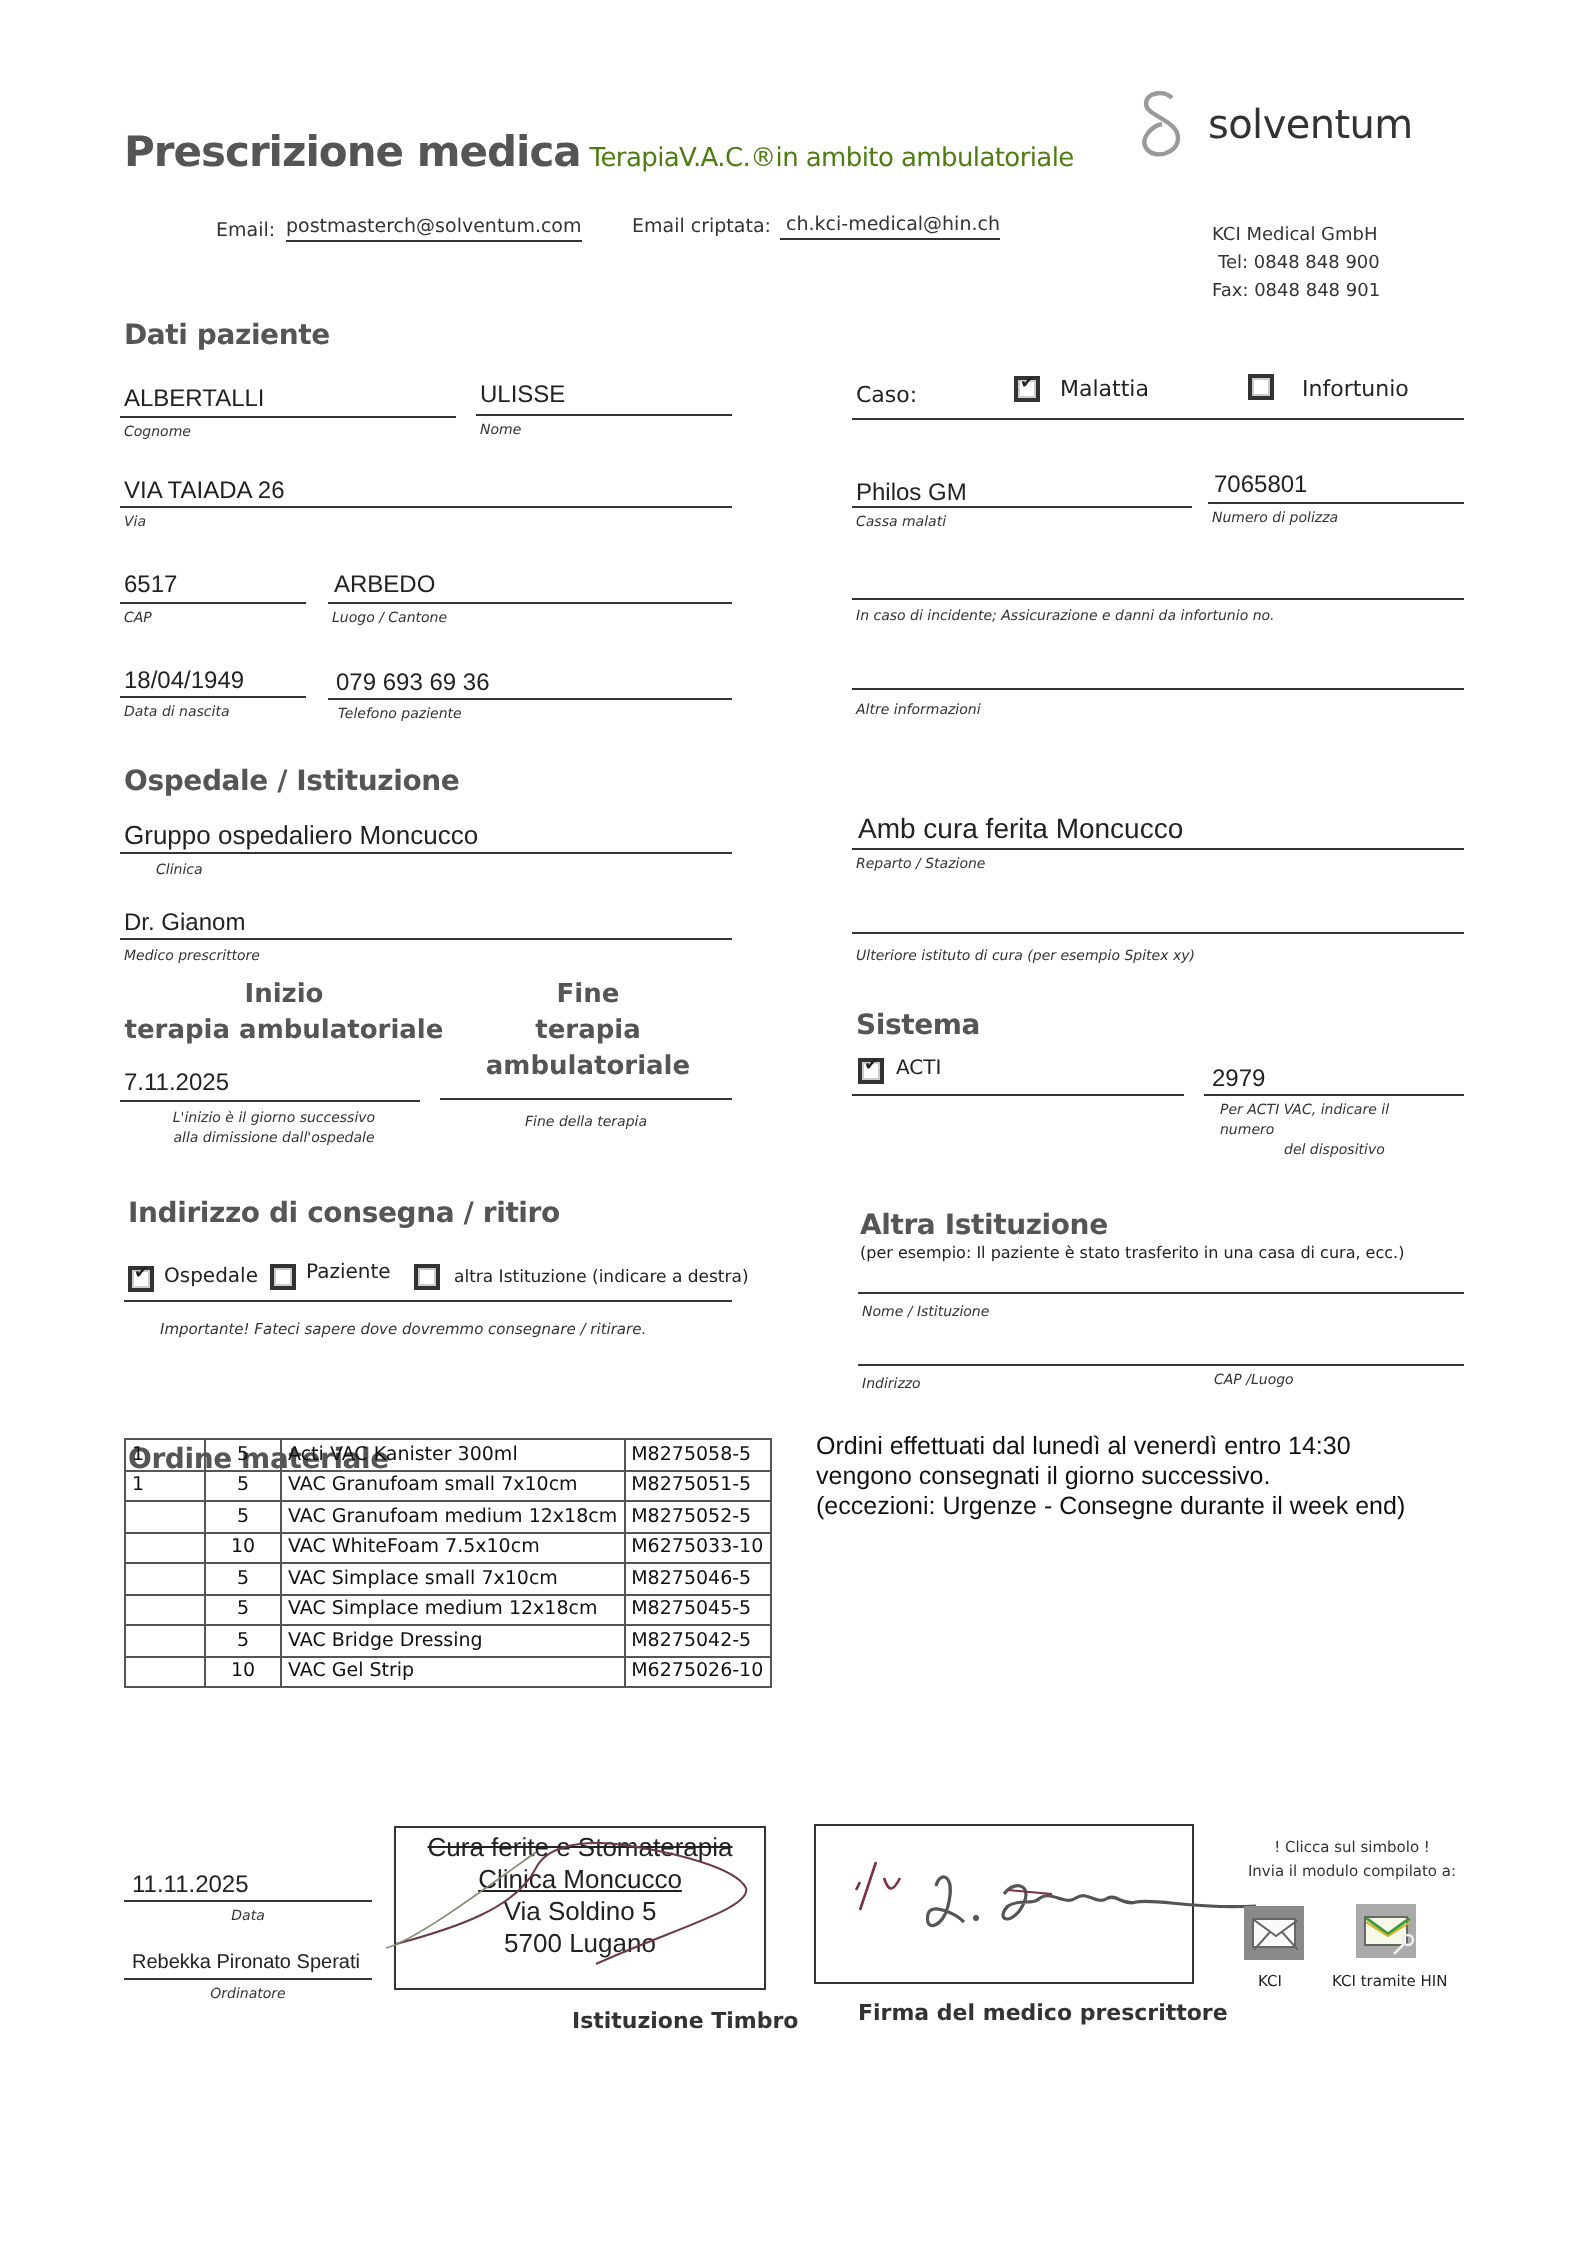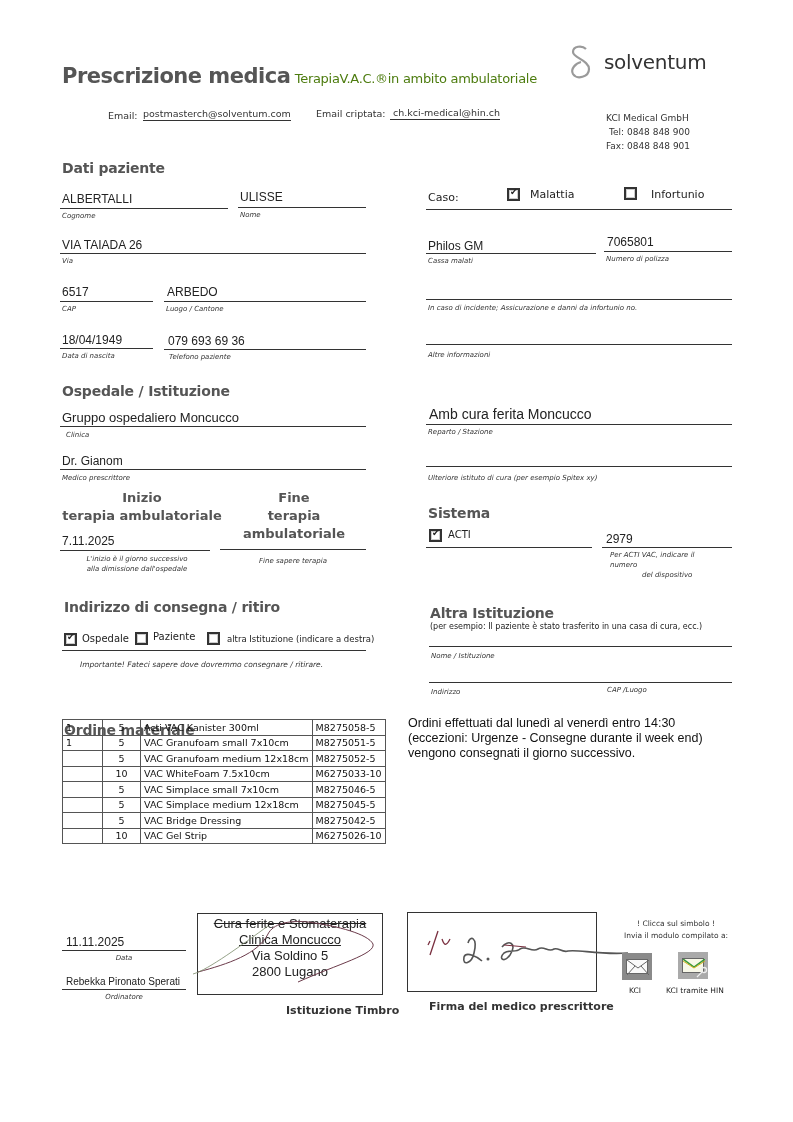--- a/index.html
+++ b/index.html
@@ -104,21 +104,21 @@
 <div class="line" style="left:426px; top:299px; width:306px;"></div>
 <div class="abs cap" style="left:428px; top:304px;">In caso di incidente; Assicurazione e danni da infortunio no.</div>
 
 <div class="line" style="left:426px; top:344px; width:306px;"></div>
 <div class="abs cap" style="left:428px; top:351px;">Altre informazioni</div>
 
 <div class="abs section-h" style="left:62px; top:383px;">Ospedale / Istituzione</div>
 
 <div class="abs val-lg" style="left:62px; top:410px; font-size:13px;">Gruppo ospedaliero Moncucco</div>
 <div class="line" style="left:60px; top:426px; width:306px;"></div>
-<div class="abs cap" style="left:66px; top:431px;">Clinica</div>
+<div class="abs cap" style="left:78px; top:431px;">Clinica</div>
 
 <div class="abs val" style="left:62px; top:454px;">Dr. Gianom</div>
 <div class="line" style="left:60px; top:469px; width:306px;"></div>
 <div class="abs cap" style="left:62px; top:474px;">Medico prescrittore</div>
 
 <div class="abs val-lg" style="left:429px; top:406px;">Amb cura ferita Moncucco</div>
 <div class="line" style="left:426px; top:424px; width:306px;"></div>
 <div class="abs cap" style="left:428px; top:428px;">Reparto / Stazione</div>
 
 <div class="line" style="left:426px; top:466px; width:306px;"></div>
@@ -134,21 +134,21 @@
 </div>
 
 <div class="abs val" style="left:62px; top:534px;">7.11.2025</div>
 <div class="line" style="left:60px; top:550px; width:150px;"></div>
 <div class="abs cap" style="left:62px; top:554px; width:150px; text-align:center; line-height:10px;">
   <div>L'inizio è il giorno successivo</div>
   <div>alla dimissione dall'ospedale</div>
 </div>
 
 <div class="line" style="left:220px; top:549px; width:146px;"></div>
-<div class="abs cap" style="left:220px; top:557px; width:146px; text-align:center;">Fine sapere terapia</div>
+<div class="abs cap" style="left:220px; top:557px; width:146px; text-align:center;">Fine della terapia</div>
 
 <div class="abs section-h" style="left:428px; top:505px;">Sistema</div>
 <div class="cb" style="left:429px; top:529px;">
     <span class="tick">✔</span>
   </div>
 <div class="abs sans" style="left:448px; top:529px; font-size:10px;">ACTI</div>
 <div class="line" style="left:426px; top:547px; width:166px;"></div>
 
 <div class="abs val" style="left:606px; top:532px;">2979</div>
 <div class="line" style="left:602px; top:547px; width:130px;"></div>
@@ -227,37 +227,37 @@
       <td class="c-a"></td>
       <td class="c-q">10</td>
       <td class="c-d">VAC Gel Strip</td>
       <td class="c-c">M6275026-10</td>
     </tr>
   </tbody>
 </table>
 
 <div class="abs" style="left:408px; top:716px; font-family:'Liberation Sans', sans-serif; font-size:12.5px; line-height:15px; color:#111;">
   <div>Ordini effettuati dal lunedì al venerdì entro 14:30</div>
+  <div>vengono consegnati il giorno successivo.</div>
   <div>(eccezioni: Urgenze - Consegne durante il week end)</div>
-  <div>vengono consegnati il giorno successivo.</div>
 </div>
 
 <div class="abs val" style="left:66px; top:935px;">11.11.2025</div>
 <div class="line" style="left:62px; top:950px; width:124px;"></div>
 <div class="abs cap" style="left:62px; top:954px; width:124px; text-align:center;">Data</div>
 
 <div class="abs" style="left:66px; top:976px; font-family:'Liberation Sans', sans-serif; font-size:10px;">Rebekka Pironato Sperati</div>
 <div class="line" style="left:62px; top:989px; width:124px;"></div>
 <div class="abs cap" style="left:62px; top:993px; width:124px; text-align:center;">Ordinatore</div>
 
 <div class="stamp">
   <div style="text-decoration:line-through;">Cura ferite e Stomaterapia</div>
   <div style="text-decoration:underline;">Clinica Moncucco</div>
   <div>Via Soldino 5</div>
-  <div>2800 Lugano</div>
+  <div>5700 Lugano</div>
   <svg class="abs" style="left:-60px; top:0;" width="250" height="80" viewBox="0 0 250 80">
     <path d="M60 58 C90 50, 120 40, 130 20 C135 10, 150 6, 170 8 C200 12, 230 20, 235 30 C238 40, 200 50, 160 68" fill="none" stroke="#6b3a4a" stroke-width="1"></path>
     <path d="M55 60 C70 56, 105 30, 130 12" fill="none" stroke="#7a8a6a" stroke-width="0.8"></path>
   </svg>
 </div>
 <div class="abs sans" style="left:246px; top:1004px; font-size:11px; font-weight:bold; color:#333;margin-left:40px;">Istituzione Timbro</div>
 
 <div class="sigbox">
   <svg class="abs" style="left:0; top:0;" width="260" height="80" viewBox="0 0 260 80">
     <path d="M22 28 L20 32 M30 18 L22 42" stroke="#7a3040" stroke-width="1.3" fill="none"></path>

